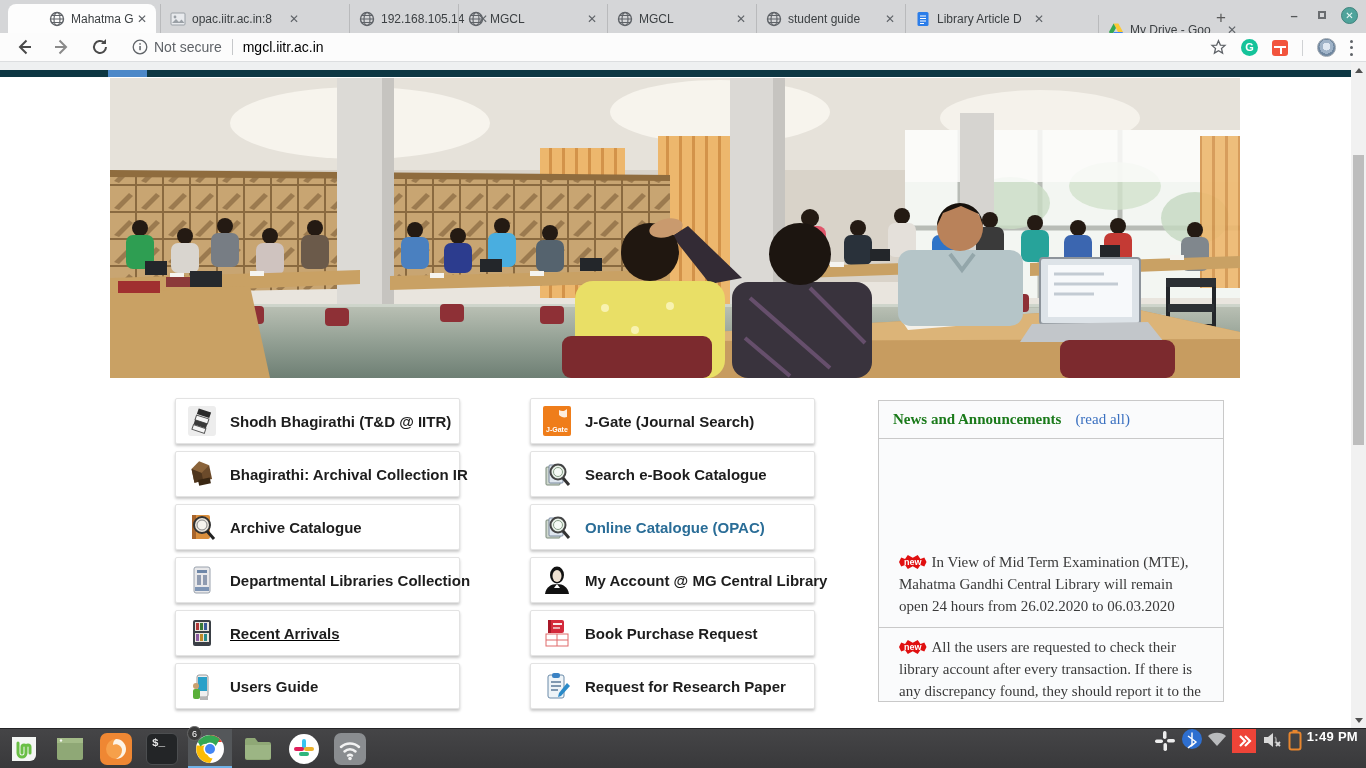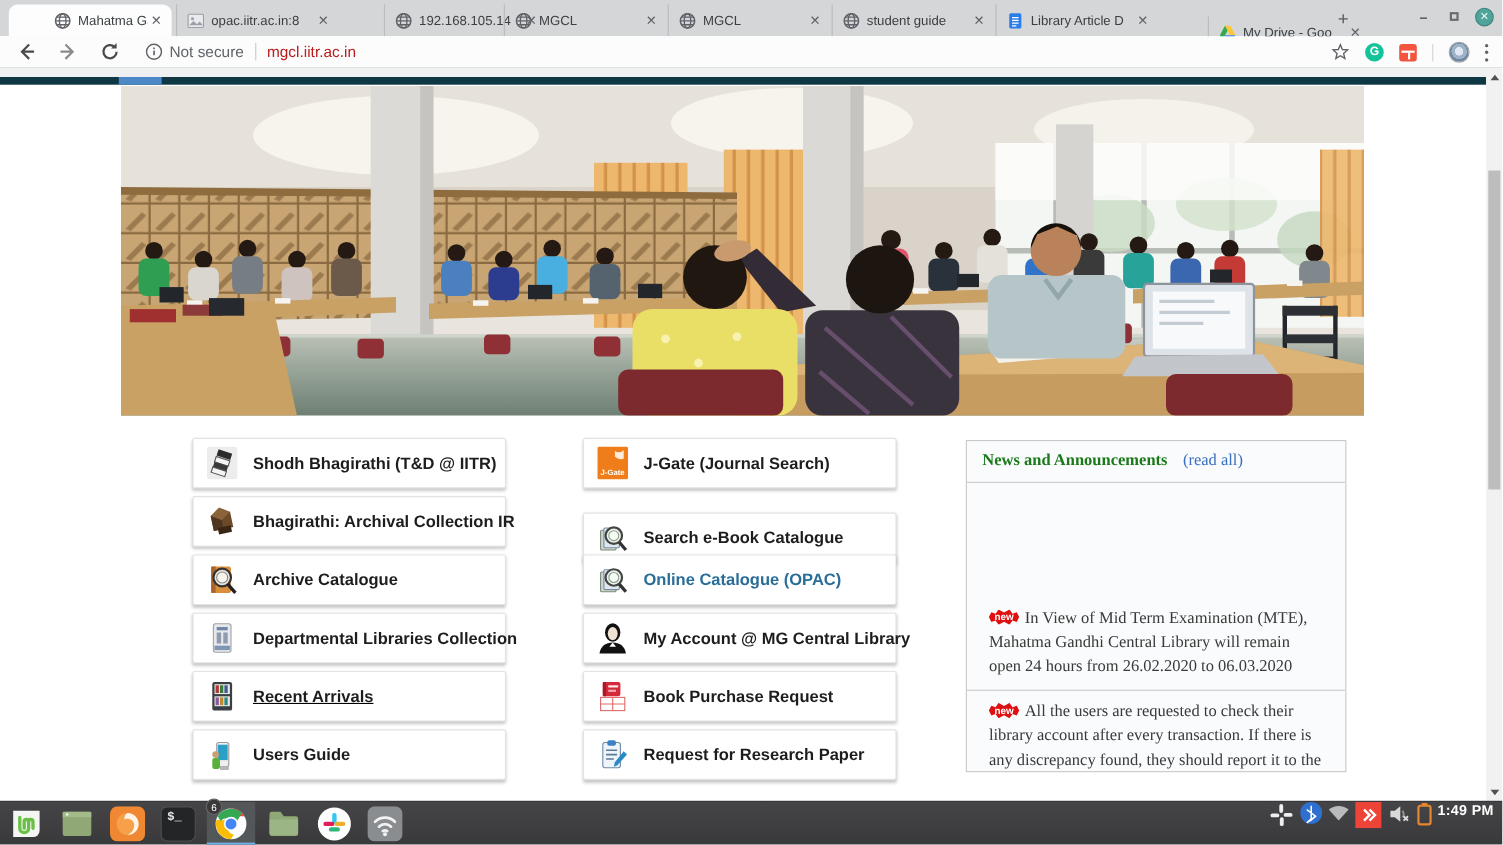--- a/index.html
+++ b/index.html
@@ -23,21 +23,21 @@
   .wc-max { }
   .wc-max i { display:block; width:8px; height:8px; border:2px solid #6a6d70; }
   .wc-close { width:17px; height:17px; border-radius:50%; background:#4fa39b; border:1px solid #3e837c; color:#eafaf7; font-size:10px; }
   .wc-close::before { content:"✕"; }
 
   .toolbar { position:absolute; left:0; top:33px; width:1366px; height:29px; background:#fcfcfc; border-bottom:1px solid #dcdee0; display:flex; align-items:center; }
   .nav-ic { margin-left:14px; width:20px; height:20px; }
   .omni { display:flex; align-items:center; margin-left:22px; }
   .omni .sec-text { color:#5f6368; font-size:14px; margin-left:6px; }
   .omni .sep { width:1px; height:16px; background:#c6c8ca; margin:0 10px; }
-  .omni .url-text { color:#b91c1c; font-size:14px; }
+  .omni .url-text { color:#000000; font-size:14px; }
   .toolbar-right { position:absolute; right:12px; top:0; height:29px; display:flex; align-items:center; gap:14px; }
   .ext-grammarly { width:17px; height:17px; border-radius:50%; background:#15c39a; color:#fff; font-size:11px; font-weight:bold; text-align:center; line-height:17px; }
   .ext-red { width:16px; height:16px; border-radius:3px; background:#f2543d; position:relative; }
   .ext-red::before { content:""; position:absolute; left:2px; top:6px; width:12px; height:2px; background:#fff; }
   .ext-red::after { content:""; position:absolute; left:8px; top:8px; width:2px; height:6px; background:#fff; }
   .tb-sep { width:1px; height:16px; background:#d0d2d4; }
   .avatar { width:19px; height:19px; border-radius:50%; background:radial-gradient(circle at 50% 45%, #dfe8f2 0 30%, #9fb3c8 31% 55%, #6f87a0 56% 100%); border:1px solid #9aa4ae; }
   .menu-dots { width:4px; height:16px; display:flex; flex-direction:column; justify-content:space-between; }
   .menu-dots i { width:3px; height:3px; border-radius:50%; background:#5f6368; }
 
@@ -493,21 +493,21 @@
     <a class="ql-btn" style="left:530px; top:336px;">
       <span class="ql-icon">
           <svg viewBox="0 0 28 30">
             <rect width="28" height="30" rx="2" fill="#ef7d1a"></rect>
             <path d="M16 4c3 2 6 1 8-1v8c-3 1-6 0-8-2z" fill="#fff" opacity=".85"></path>
             <text x="3" y="26" font-size="7" font-weight="bold" fill="#fff" font-family="Liberation Sans, sans-serif">J-Gate</text>
           </svg>
         </span>
       <span class="ql-label">J-Gate (Journal Search)</span>
     </a>
-    <a class="ql-btn" style="left:530px; top:404px;">
+    <a class="ql-btn" style="left:530px; top:389px;">
       <span class="ql-icon">
           <svg viewBox="0 0 28 30">
             <rect x="3" y="8" width="14" height="18" rx="1" fill="#cfd8cf" stroke="#7a8a7a"></rect>
             <rect x="6" y="6" width="14" height="18" rx="1" fill="#dfe7ef" stroke="#7a8aa0"></rect>
             <circle cx="15" cy="13" r="7.5" fill="#eaf2ea" stroke="#444" stroke-width="2"></circle>
             <circle cx="15" cy="13" r="4.5" fill="#f6fbf6" stroke="#8aa08a"></circle>
             <line x1="20" y1="19" x2="26" y2="26" stroke="#333" stroke-width="3"></line>
           </svg>
         </span>
       <span class="ql-label">Search e-Book Catalogue</span>

